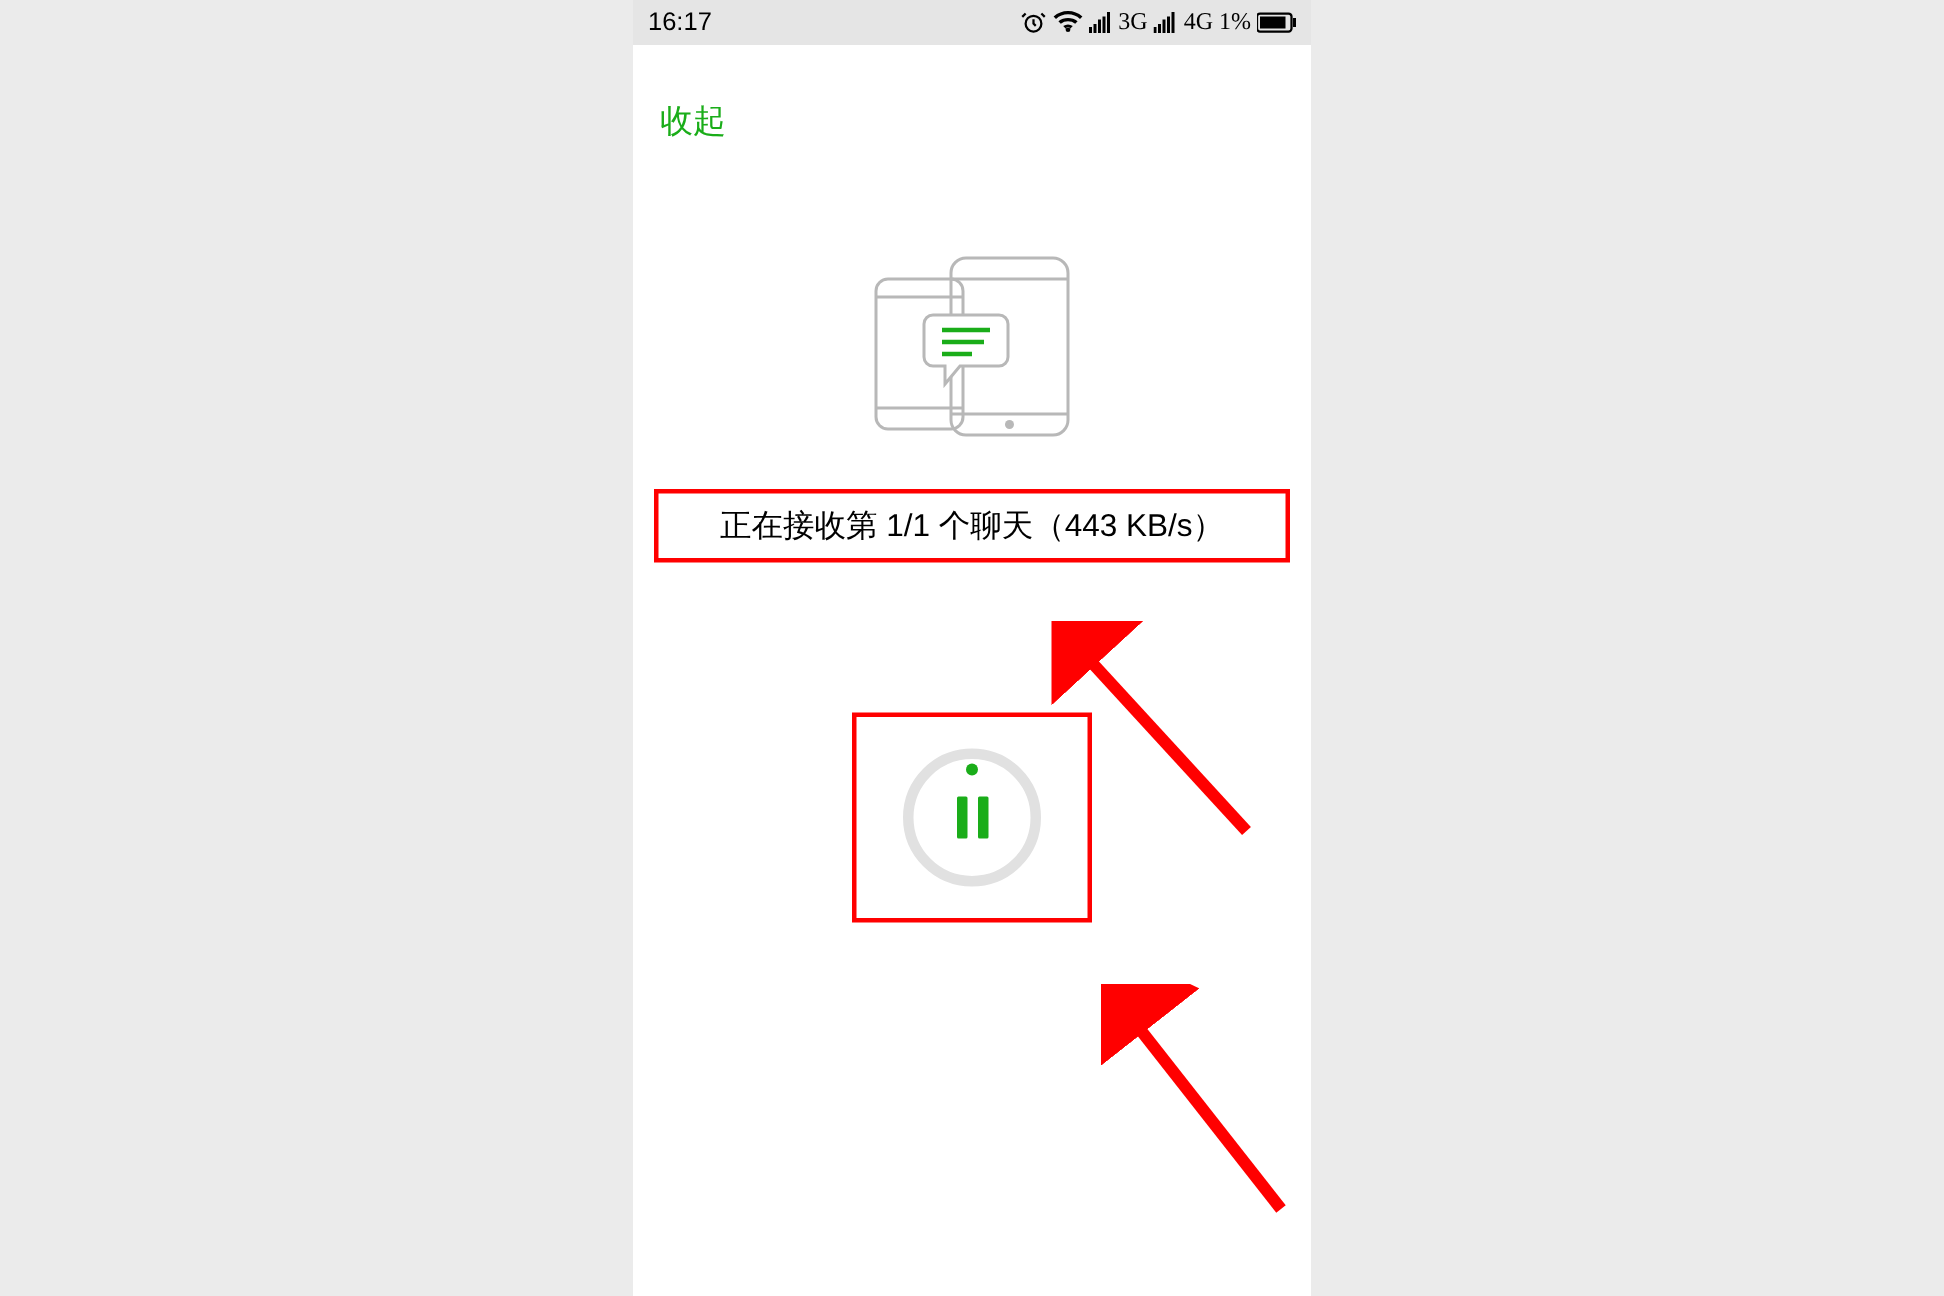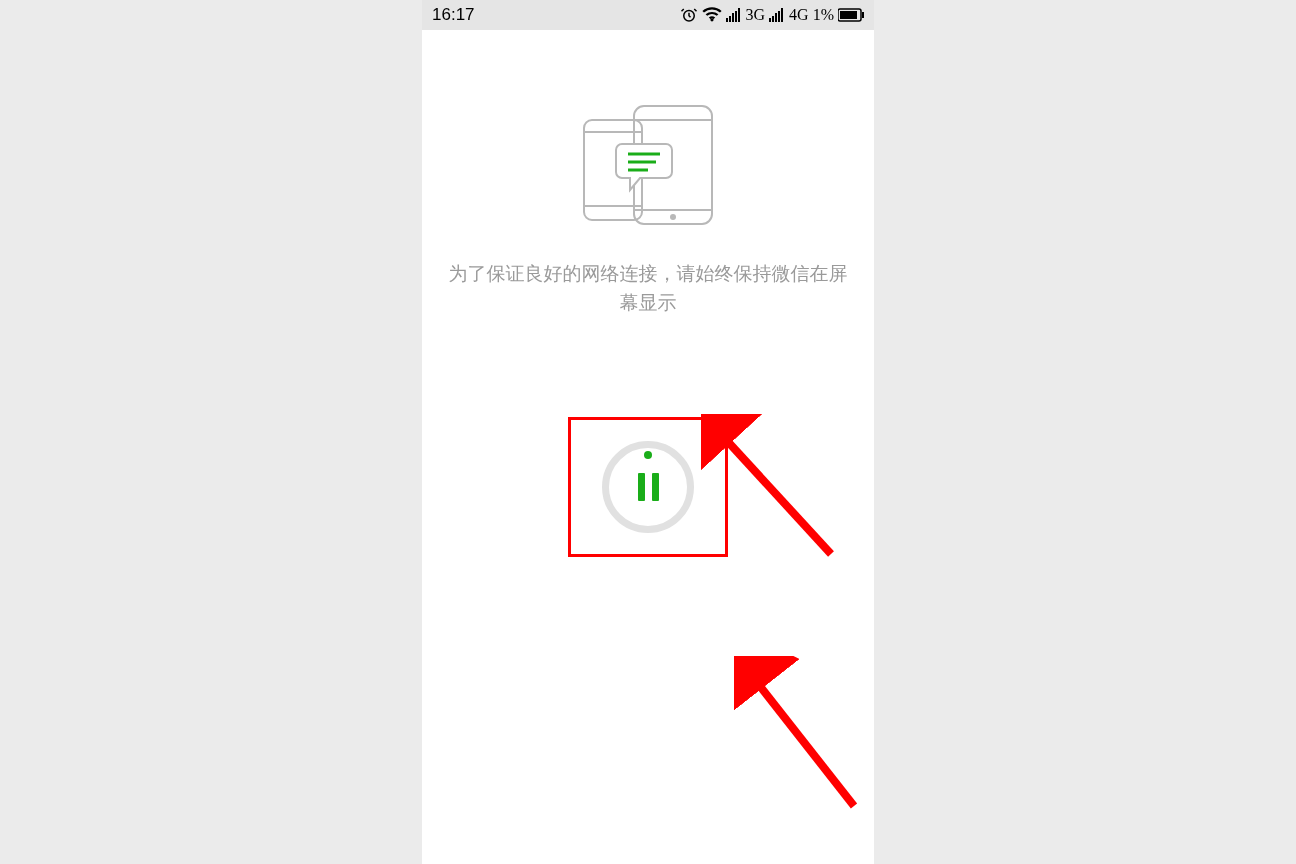--- a/index.html
+++ b/index.html
@@ -154,39 +154,40 @@
       <span class="icon-battery">
         <svg width="26" height="14" viewBox="0 0 26 14">
           <rect x="0" y="1" width="23" height="12" rx="2" fill="none" stroke="#000" stroke-width="1.5"></rect>
           <rect x="2" y="3" width="17" height="8" fill="#000"></rect>
           <rect x="24" y="4" width="2" height="6" fill="#000"></rect>
         </svg>
       </span>
     </div>
   </div>
 
+  <div class="collapse">收起</div>
 
   <div class="illustration">
     <svg width="160" height="130" viewBox="0 0 160 130" fill="none" stroke="#b8b8b8" stroke-width="2">
       <rect x="16" y="20" width="58" height="100" rx="8"></rect>
       <line x1="16" y1="32" x2="74" y2="32"></line>
       <line x1="16" y1="106" x2="74" y2="106"></line>
       <rect x="66" y="6" width="78" height="118" rx="10"></rect>
       <line x1="66" y1="20" x2="144" y2="20"></line>
       <line x1="66" y1="110" x2="144" y2="110"></line>
       <circle cx="105" cy="117" r="3" fill="#b8b8b8" stroke="none"></circle>
       <path d="M54 44 h44 a6 6 0 0 1 6 6 v22 a6 6 0 0 1 -6 6 H72 l-10 12 v-12 h-8 a6 6 0 0 1 -6 -6 V50 a6 6 0 0 1 6 -6 z" fill="#fff"></path>
       <line x1="60" y1="54" x2="92" y2="54" stroke="#1aad19" stroke-width="3"></line>
       <line x1="60" y1="62" x2="88" y2="62" stroke="#1aad19" stroke-width="3"></line>
       <line x1="60" y1="70" x2="80" y2="70" stroke="#1aad19" stroke-width="3"></line>
     </svg>
   </div>
 
-
-  <div class="hint">为了保证良好的网络连接，请始终保持微信在屏幕显示</div>
+  <div class="status-box">正在接收第 1/1 个聊天（443 KB/s）</div>
+
 
   <div class="pause-wrap">
     <div class="pause-btn">
       <div class="pause-dot"></div>
       <div class="pause-bars">
           <div></div>
           <div></div>
         </div>
     </div>
   </div>

